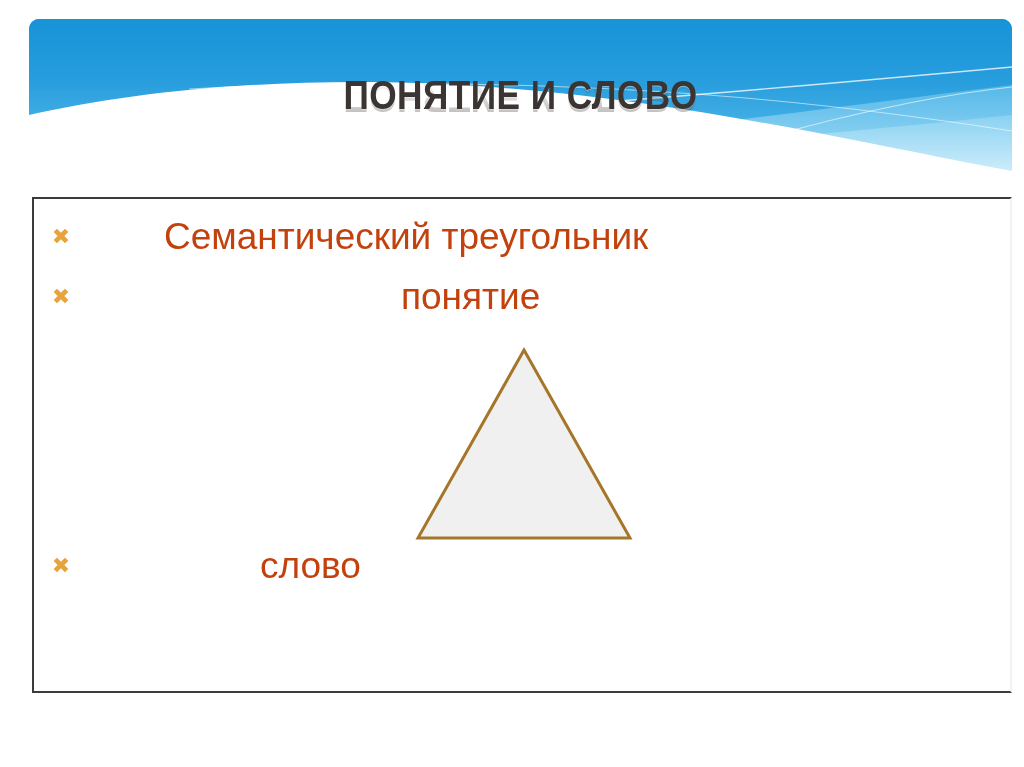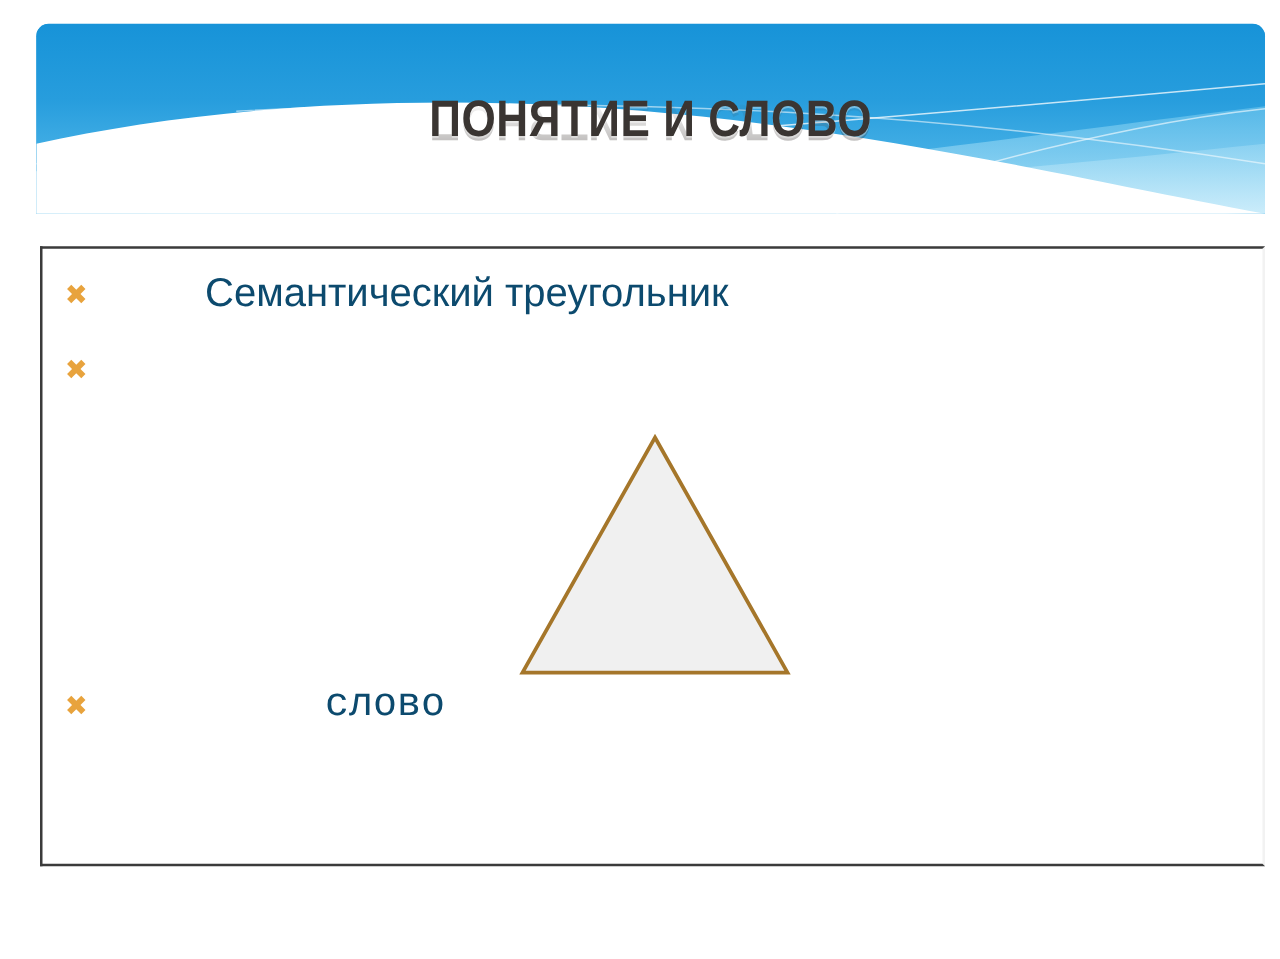--- a/index.html
+++ b/index.html
@@ -112,41 +112,41 @@
     left: 14px;
     width: 26px;
     text-align: center;
     color: #e8a33d;
     font-family: "DejaVu Sans", sans-serif;
     font-weight: bold;
     font-size: 22px;
     line-height: 1;
   }
   .bullet-text {
-    color: #0c4a6e;
+    color: #c2410c;
     font-family: "Liberation Sans", "DejaVu Sans", sans-serif;
-    font-size: 32px;
+    font-size: 37px;
     line-height: 1.05;
     white-space: nowrap;
   }
 
   
   #row-semantic-triangle { top: 19px; height: 46px; }
   #row-semantic-triangle .bullet-mark { top: 8px; }
   #row-semantic-triangle .bullet-text { position: absolute; left: 130px; top: 0px; }
 
   
   #row-ponyatie { top: 79px; height: 46px; }
   #row-ponyatie .bullet-mark { top: 8px; }
   #row-ponyatie .bullet-text { position: absolute; left: 367px; top: 0px; }
 
   
   #row-slovo-predmet { top: 348px; height: 46px; }
   #row-slovo-predmet .bullet-mark { top: 8px; }
-  #label-slovo { position: absolute; left: 226px; top: 0px; font-family: Liberation Mono, monospace; }
+  #label-slovo { position: absolute; left: 226px; top: 0px; }
   #label-predmet { position: absolute; left: 592px; top: 0px; }
 
   
   #semantic-triangle-shape {
     position: absolute;
     left: 378px;
     top: 145px;
     width: 224px;
     height: 200px;
   }
@@ -197,20 +197,21 @@
 
   <div id="content-box">
 
     <div class="bullet-row" id="row-semantic-triangle">
       <span class="bullet-mark">✖</span>
       <span class="bullet-text">Семантический треугольник</span>
     </div>
 
     <div class="bullet-row" id="row-ponyatie">
       <span class="bullet-mark">✖</span>
+      <span class="bullet-text">понятие</span>
     </div>
 
     <div id="semantic-triangle-shape">
       <svg viewBox="0 0 224 200" preserveAspectRatio="none">
         <polygon points="112,6 218,194 6,194" fill="#f0f0f0" stroke="#a5762a" stroke-width="3" stroke-linejoin="miter"></polygon>
       </svg>
     </div>
 
     <div class="bullet-row" id="row-slovo-predmet">
       <span class="bullet-mark">✖</span>

